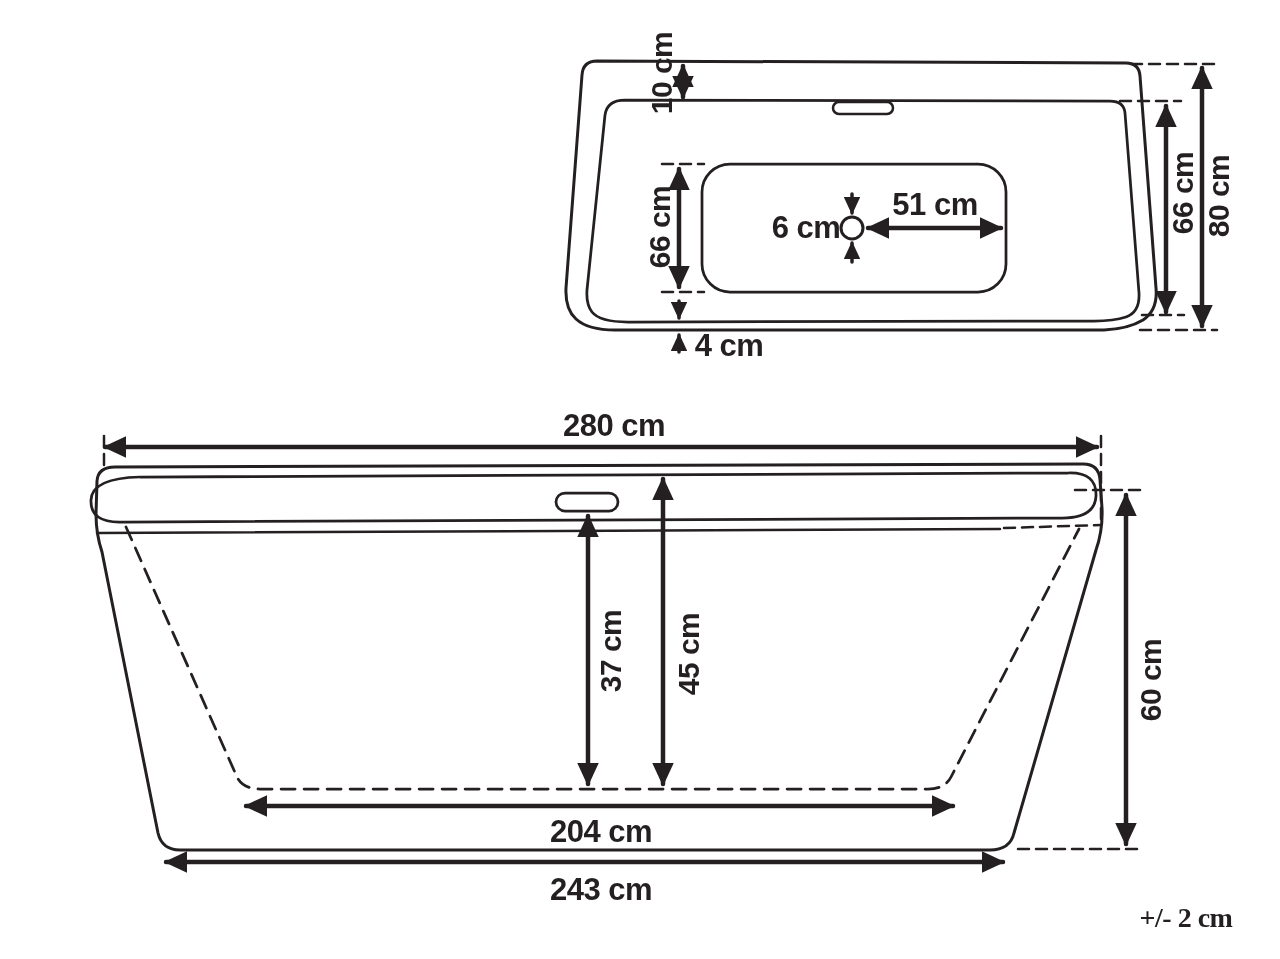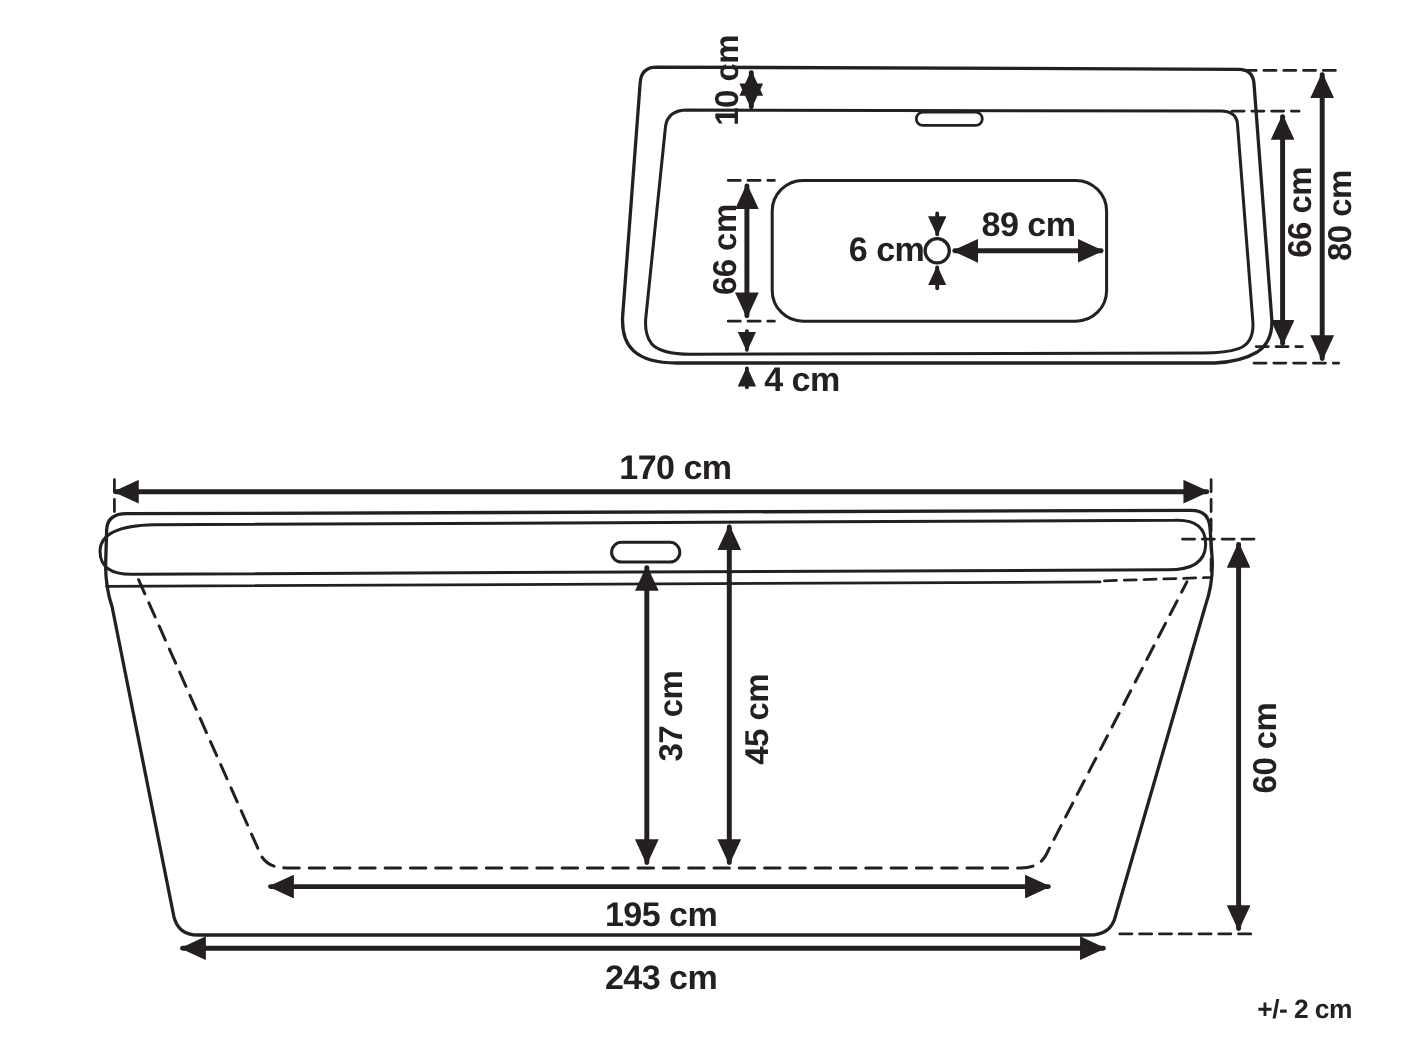--- a/index.html
+++ b/index.html
@@ -19,21 +19,21 @@
   .ptr{stroke-width:3.5;}
   .dash{stroke-width:2.5;stroke-dasharray:11 7;}
   .dashlong{stroke-width:2.75;stroke-dasharray:14 9;}
   .lbl{
     position:absolute;font-weight:bold;color:var(--ink);white-space:nowrap;
     line-height:1;letter-spacing:-0.5px;transform:translate(-50%,-50%);
   }
   .lbl.v{transform:translate(-50%,-50%) rotate(-90deg);}
   .s31{font-size:31px;}
   .s30{font-size:30px;}
-  .s28{font-size:24px;}
+  .s28{font-size:28px;font-family:Liberation Serif, serif;}
 </style>
 </head>
 <body>
 
 <div id="stage">
 
   <svg id="drawing" width="1280" height="959" viewBox="0 0 1280 959">
     <defs>
       <marker id="arr" markerWidth="5.2" markerHeight="4.8" refX="4.7" refY="2.4" orient="auto-start-reverse" markerUnits="strokeWidth">
         <path d="M0,0 L5.2,2.4 L0,4.8 Z" style="fill:currentColor;stroke:none"></path>
@@ -102,26 +102,26 @@
       <line class="dim" x1="663" y1="479" x2="663" y2="784" marker-start="url(#arr)" marker-end="url(#arr)"></line>
       <line class="dim" x1="1126" y1="495" x2="1126" y2="844" marker-start="url(#arr)" marker-end="url(#arr)"></line>
       <line class="dim" x1="246" y1="806" x2="953" y2="806" marker-start="url(#arr)" marker-end="url(#arr)"></line>
       <line class="dim" x1="166" y1="862" x2="1003" y2="862" marker-start="url(#arr)" marker-end="url(#arr)"></line>
     </g>
   </svg>
 
   <div class="lbl v s30" style="left:662px;top:73px">10 cm</div>
   <div class="lbl v s30" style="left:660px;top:227px">66 cm</div>
   <div class="lbl s31" style="left:806px;top:227px">6 cm</div>
-  <div class="lbl s31" style="left:935px;top:204px">89 cm</div>
+  <div class="lbl s31" style="left:935px;top:204px">51 cm</div>
   <div class="lbl v s30" style="left:1183px;top:193px">66 cm</div>
   <div class="lbl v s30" style="left:1219px;top:196px">80 cm</div>
   <div class="lbl s31" style="left:729px;top:345px">4 cm</div>
 
-  <div class="lbl s31" style="left:614px;top:425px">170 cm</div>
+  <div class="lbl s31" style="left:614px;top:425px">280 cm</div>
   <div class="lbl v s30" style="left:611px;top:651px">37 cm</div>
   <div class="lbl v s30" style="left:689px;top:654px">45 cm</div>
   <div class="lbl v s30" style="left:1151px;top:680px">60 cm</div>
-  <div class="lbl s31" style="left:601px;top:831px">195 cm</div>
+  <div class="lbl s31" style="left:601px;top:831px">204 cm</div>
   <div class="lbl s31" style="left:601px;top:889px">243 cm</div>
 
   <div class="lbl s28" style="left:1186px;top:918px">+/- 2 cm</div>
 </div>
 
 </body></html>

